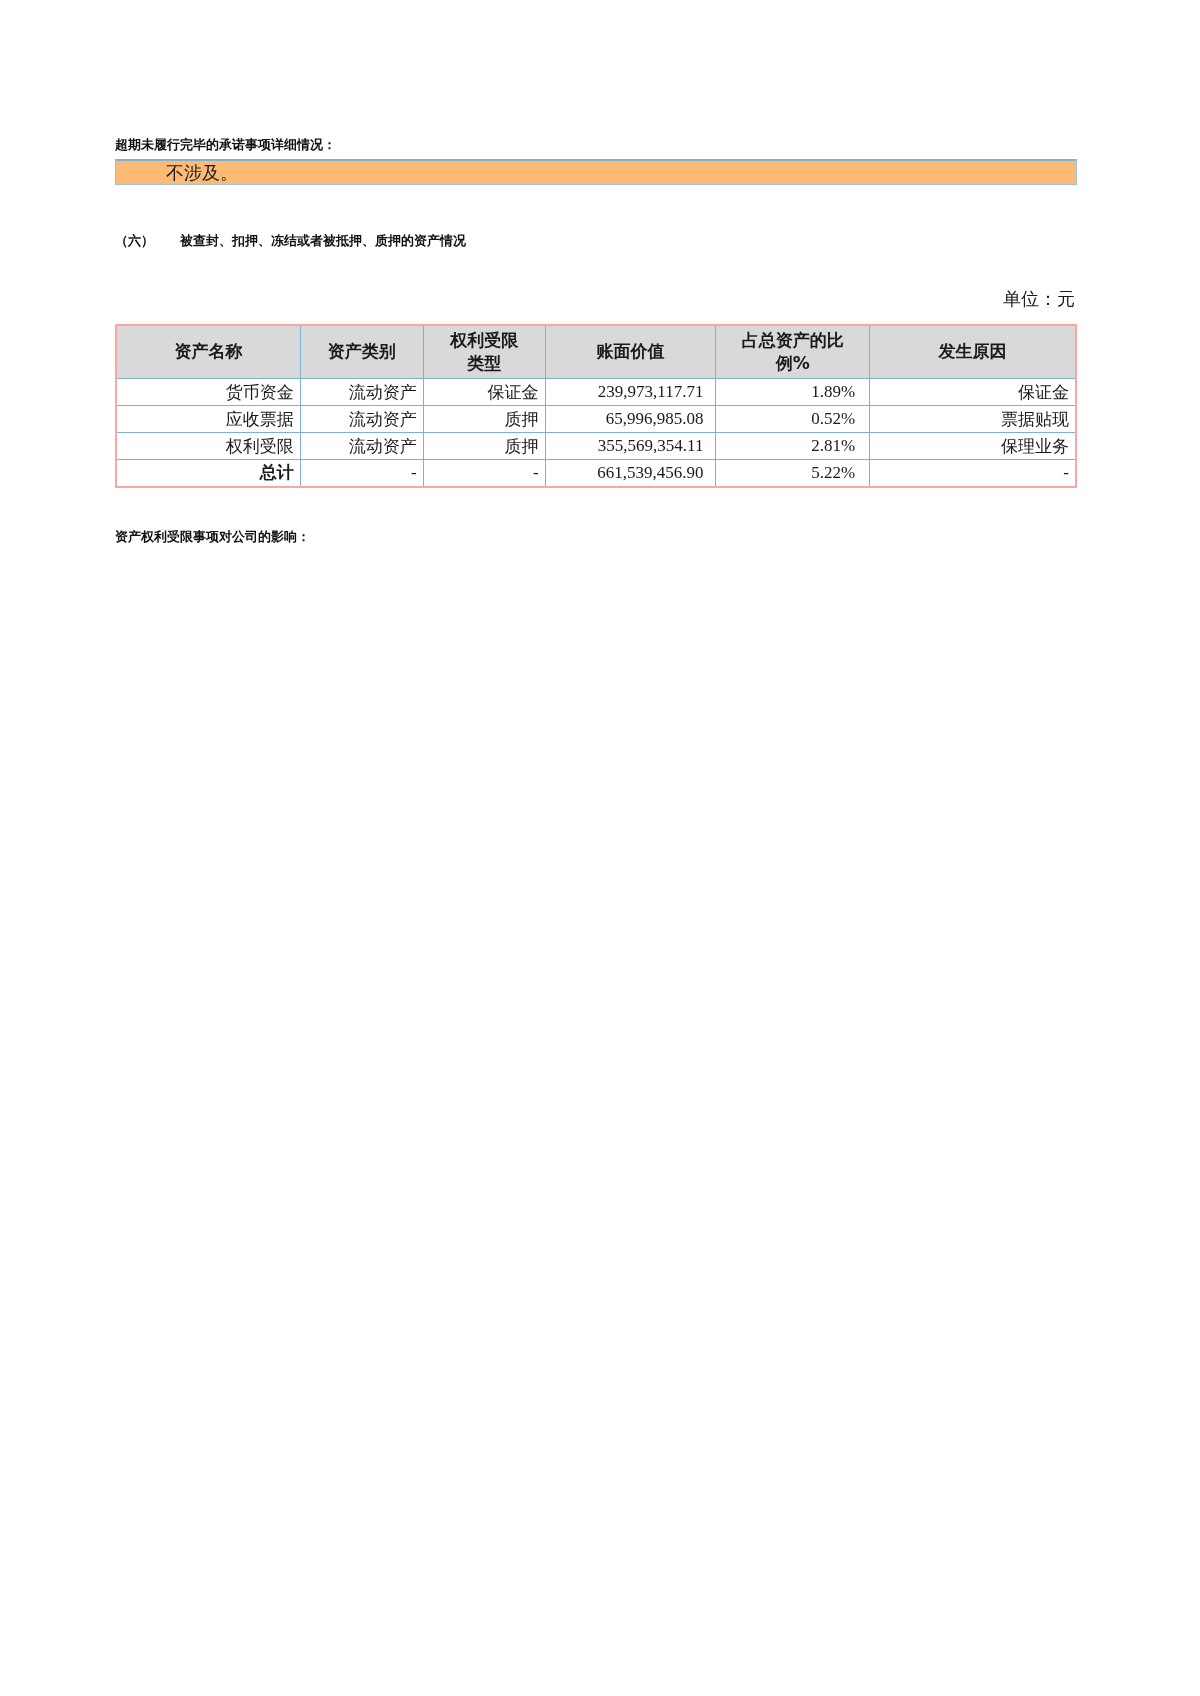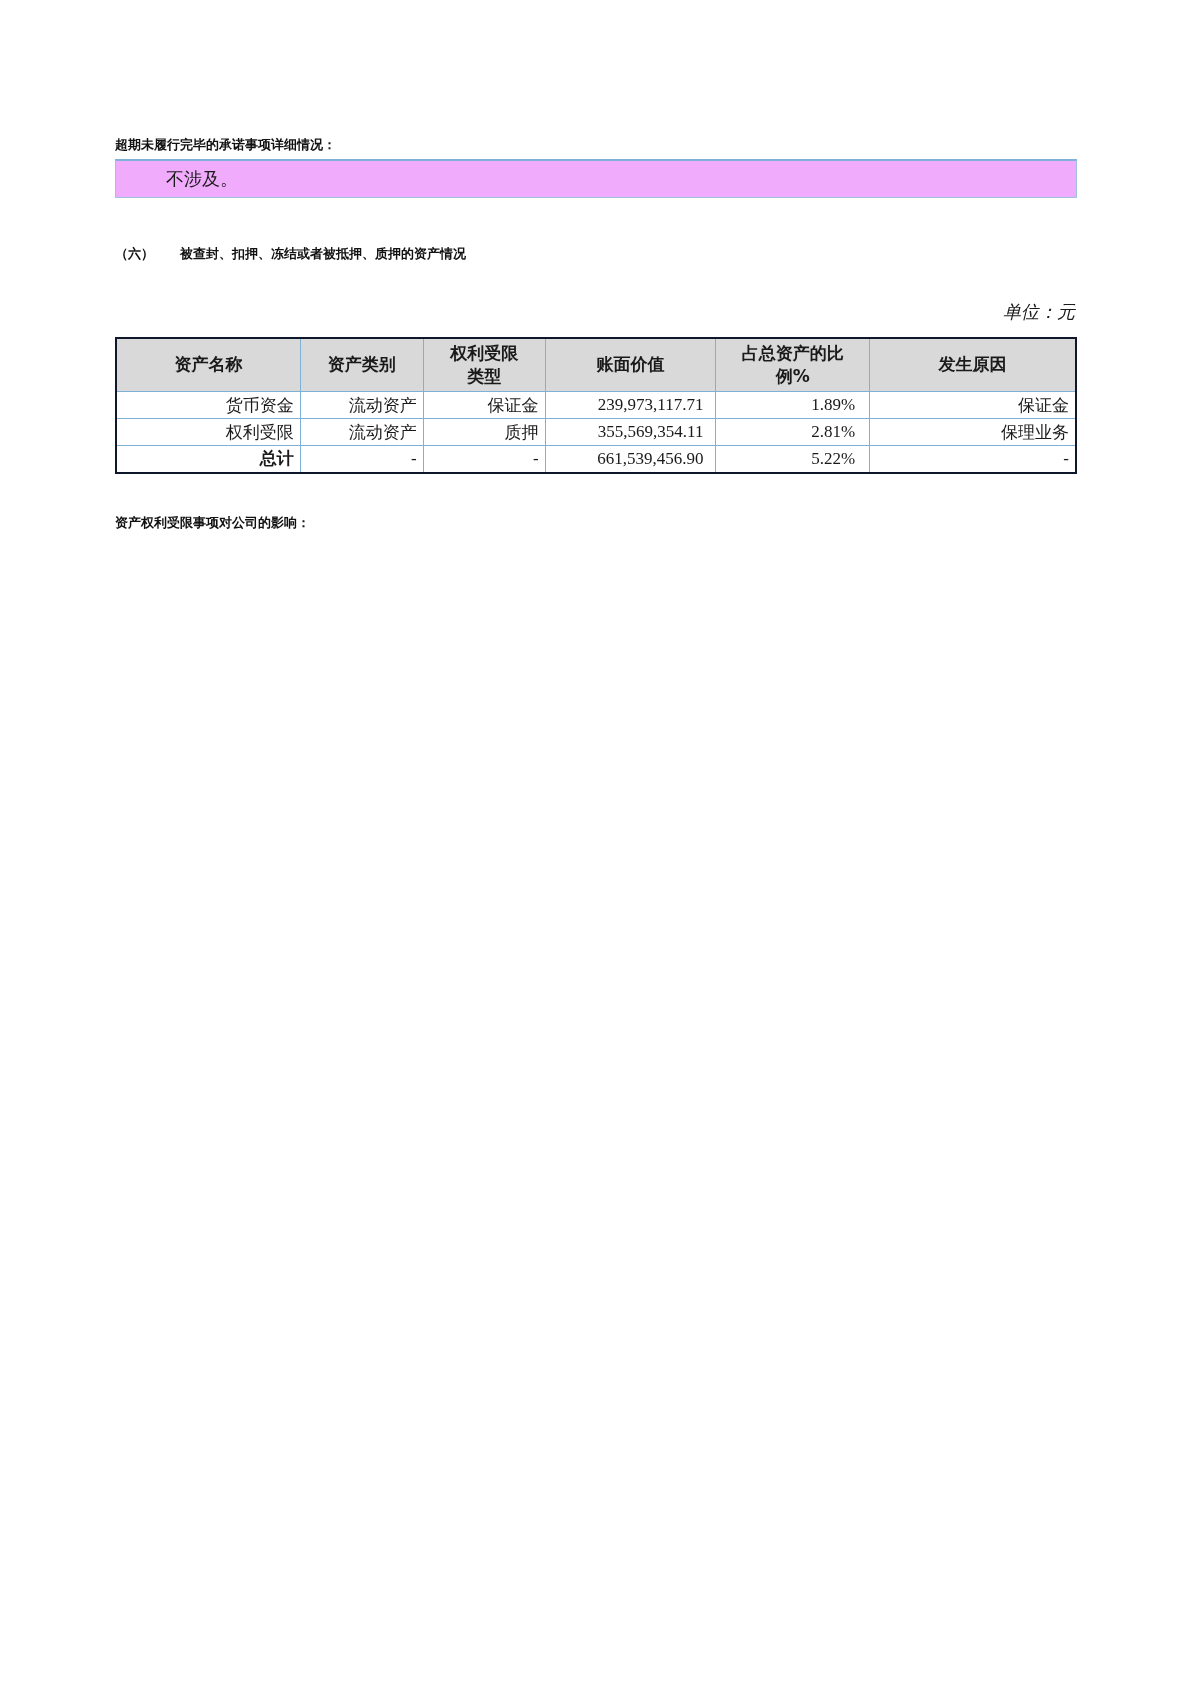--- a/index.html
+++ b/index.html
@@ -17,48 +17,47 @@
   .doc-heading {
     font-family: "DejaVu Sans", "Liberation Sans", sans-serif;
     font-weight: bold;
     font-size: 13px;
     line-height: 1.1;
     color: #111111;
   }
   .h1 { margin-top: 138px; }
   .note-box {
     margin-top: 7px;
-    height: 39px;
+    height: 26px;
     border: 1px solid #9cc4de;
     border-top: 2px solid #7eb1d5;
     display: flex;
     align-items: center;
     padding-left: 50px;
     font-size: 18px;
-    background: #f0abfc;
+    background: #fdba74;
   }
   .section-heading {
     margin-top: 49px;
     display: flex;
     align-items: baseline;
   }
   .section-number { margin-right: 26px; }
   .unit-label {
     margin-top: 38px;
     text-align: right;
     font-size: 18px;
     padding-right: 2px;
-    font-style: italic;
   }
   table.assets {
     margin-top: 13px;
     width: 100%;
     border-collapse: collapse;
     table-layout: fixed;
-    border: 2px solid #0f172a;
+    border: 2px solid #fca5a5;
   }
   table.assets th, table.assets td {
     border: 1px solid #7eb1d5;
     font-size: 17px;
     overflow: hidden;
   }
   table.assets th {
     background: #d9d9d9;
     font-family: "DejaVu Sans", "Liberation Sans", sans-serif;
     font-weight: bold;
@@ -125,20 +124,28 @@
     <tbody>
       <tr>
         <td>货币资金</td>
         <td>流动资产</td>
         <td>保证金</td>
         <td class="num">239,973,117.71</td>
         <td class="pct">1.89%</td>
         <td>保证金</td>
       </tr>
       <tr>
+        <td>应收票据</td>
+        <td>流动资产</td>
+        <td>质押</td>
+        <td class="num">65,996,985.08</td>
+        <td class="pct">0.52%</td>
+        <td>票据贴现</td>
+      </tr>
+      <tr>
         <td>权利受限</td>
         <td>流动资产</td>
         <td>质押</td>
         <td class="num">355,569,354.11</td>
         <td class="pct">2.81%</td>
         <td>保理业务</td>
       </tr>
       <tr class="total-row">
         <td class="label">总计</td>
         <td>-</td>

